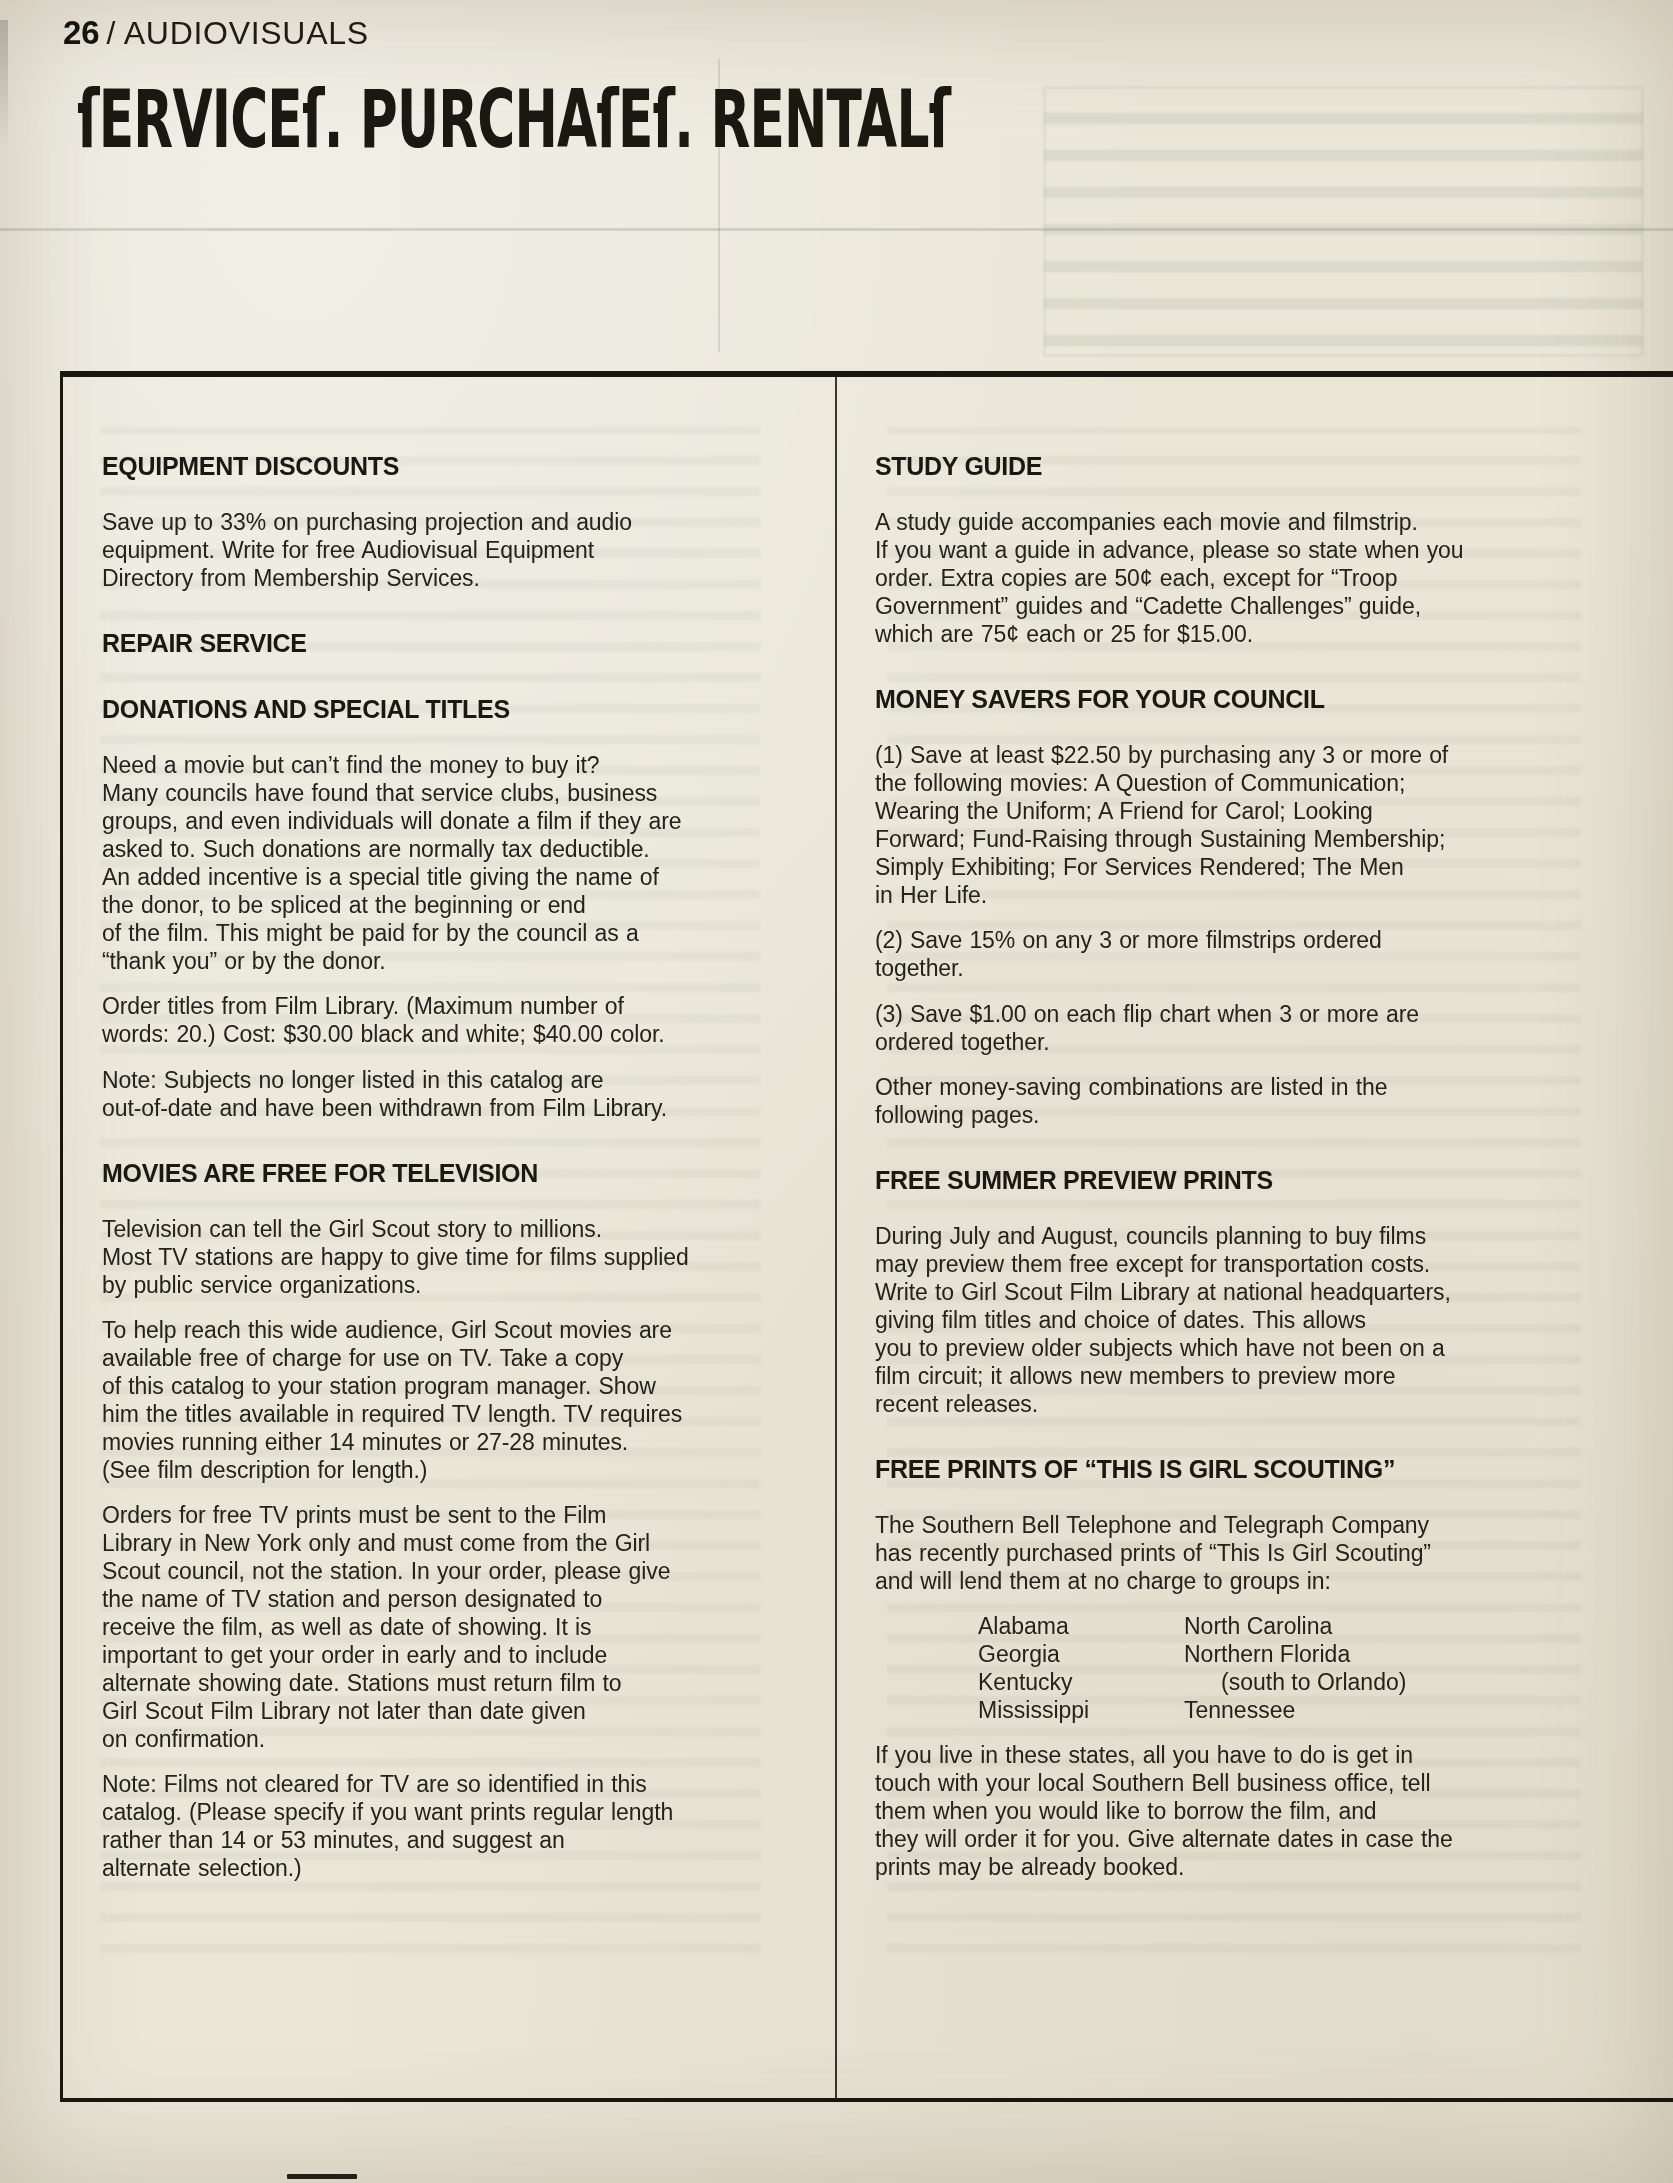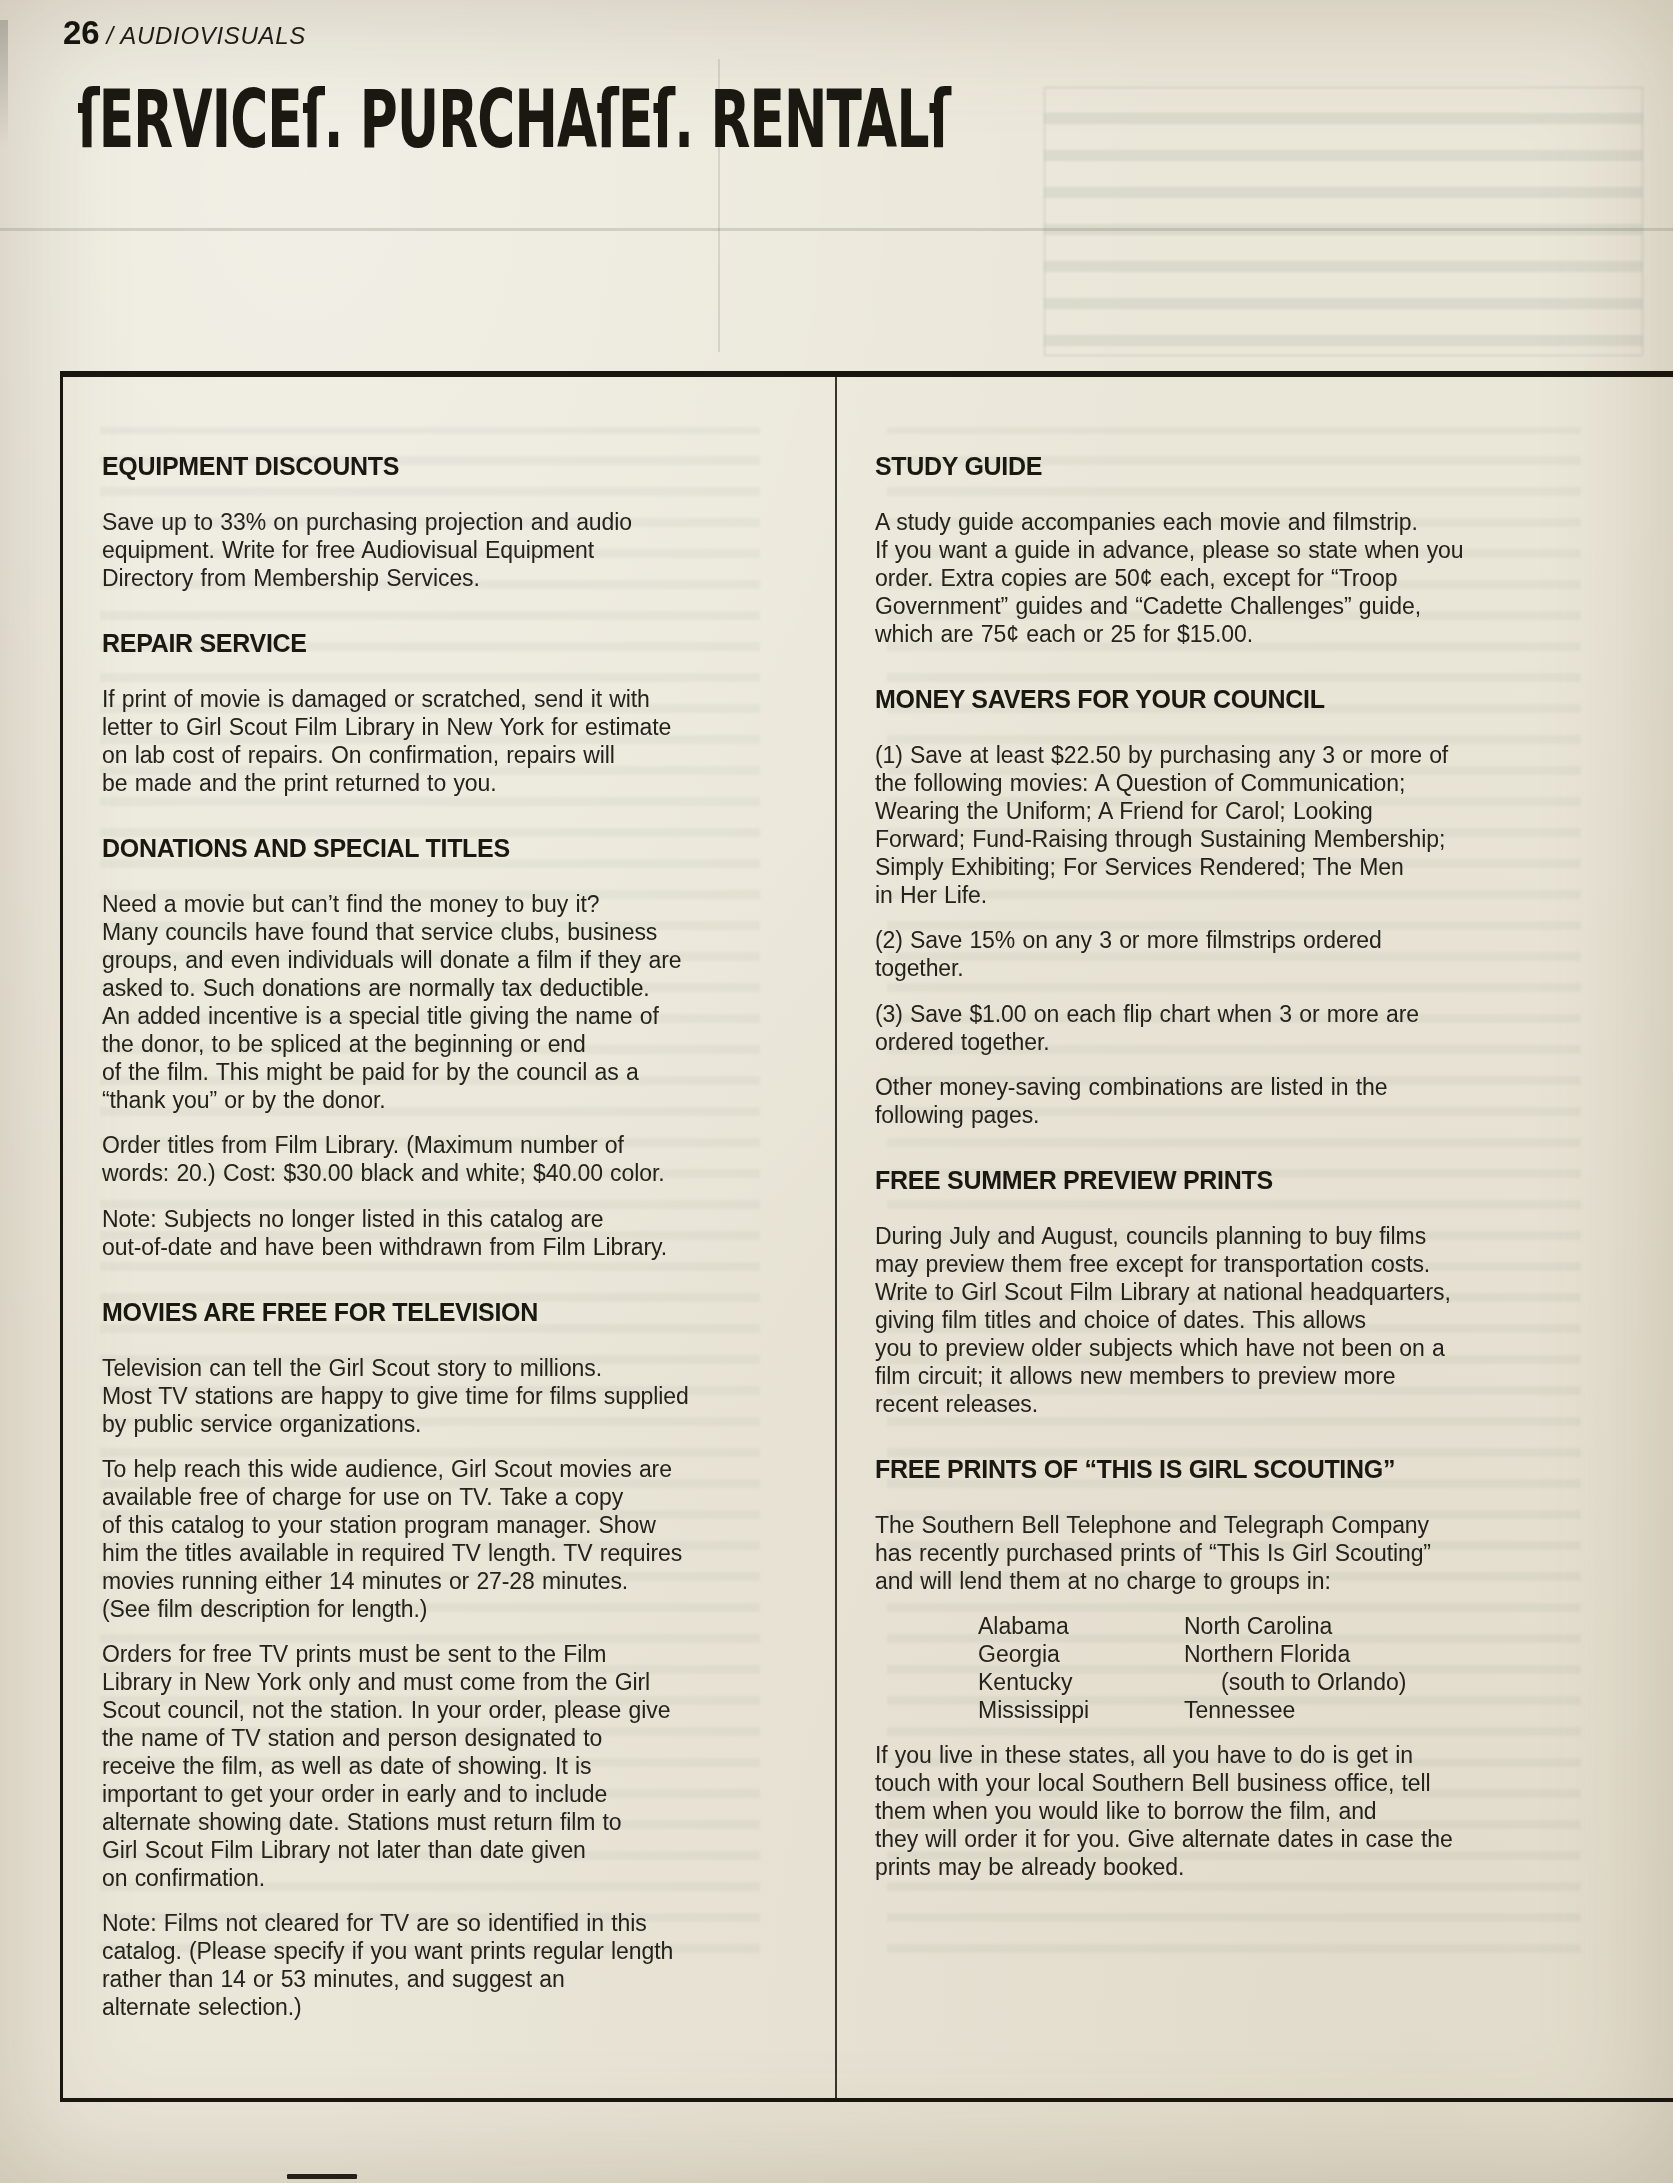--- a/index.html
+++ b/index.html
@@ -22,21 +22,21 @@
   
   .page-header {
     position: absolute; left: 63px; top: 16px;
     white-space: nowrap; line-height: 1;
   }
   .page-number {
     font-size: 33px; font-weight: 700; color: #17140e;
     letter-spacing: 0px;
   }
   .page-section-label {
-    font-size: 24px; font-style: italic; font-weight: 400;
+    font-size: 32px; font-weight: 400;
     color: #201c15; margin-left: 6.7px; letter-spacing: 0.7px;
   }
 
   
   .page-title {
     position: absolute; left: 77px; top: 75px;
     font-family: "DejaVu Sans", sans-serif;
     font-size: 81px; font-weight: 700; line-height: 1.1;
     color: #1b1812; letter-spacing: -1.3px; white-space: nowrap;
     transform: scaleX(0.64); transform-origin: left top;
@@ -135,24 +135,20 @@
 
     <div class="section">
       <div class="section-heading">EQUIPMENT DISCOUNTS</div>
       <div class="para">Save up to 33% on purchasing projection and audio
 equipment. Write for free Audiovisual Equipment
 Directory from Membership Services.</div>
     </div>
 
     <div class="section">
       <div class="section-heading">REPAIR SERVICE</div>
-      <div class="para">If print of movie is damaged or scratched, send it with
-letter to Girl Scout Film Library in New York for estimate
-on lab cost of repairs. On confirmation, repairs will
-be made and the print returned to you.</div>
     </div>
 
     <div class="section">
       <div class="section-heading">DONATIONS AND SPECIAL TITLES</div>
       <div class="para">Need a movie but can’t find the money to buy it?
 Many councils have found that service clubs, business
 groups, and even individuals will donate a film if they are
 asked to. Such donations are normally tax deductible.
 An added incentive is a special title giving the name of
 the donor, to be spliced at the beginning or end

